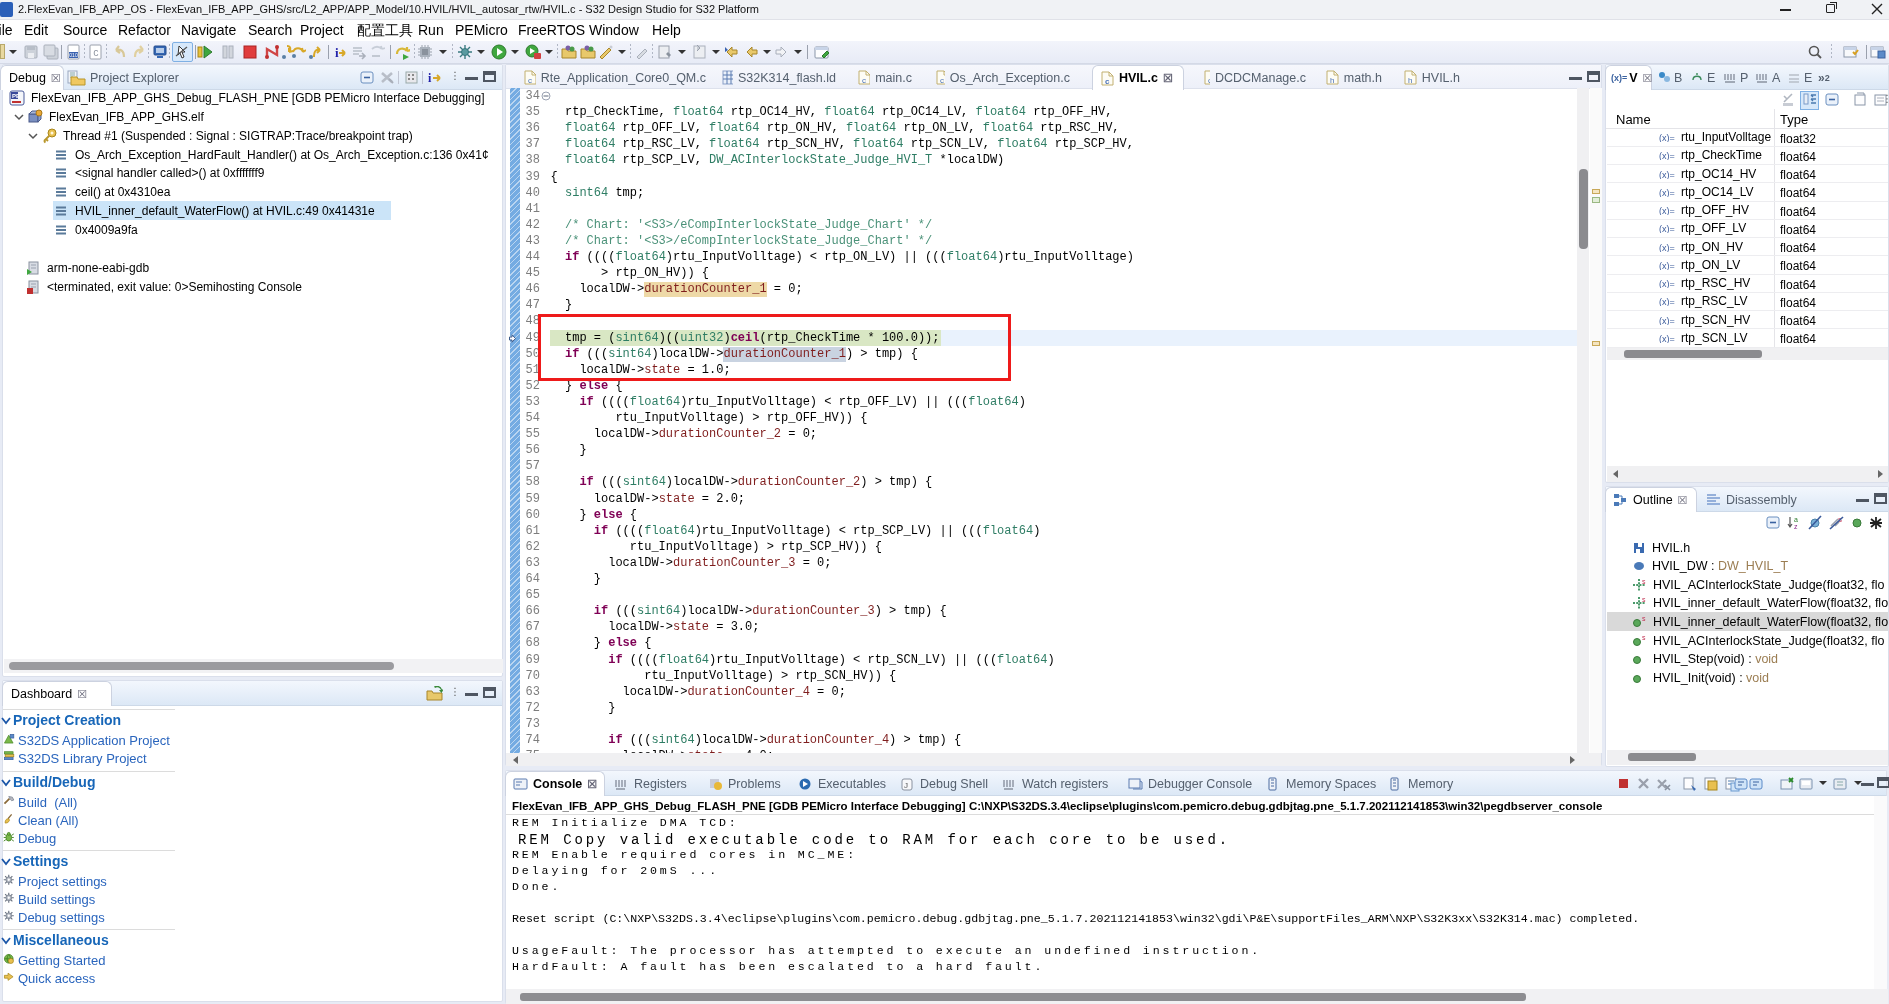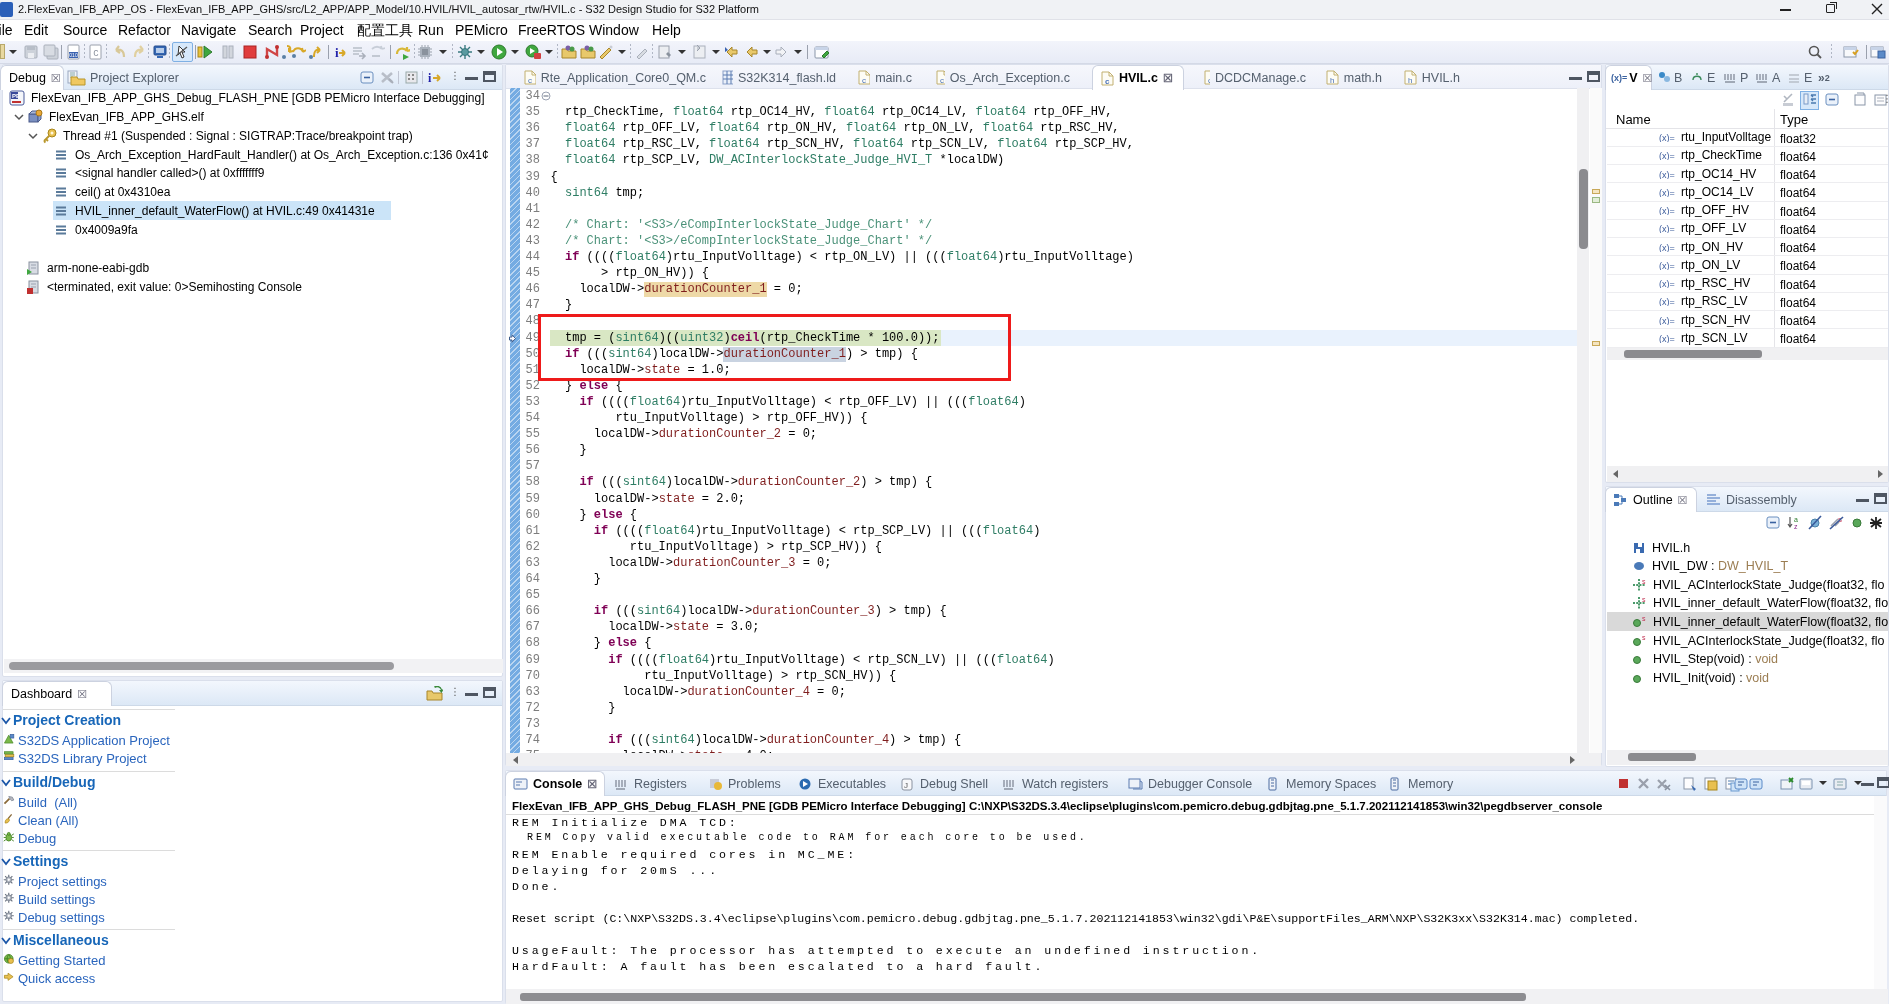--- a/index.html
+++ b/index.html
@@ -862,21 +862,21 @@
       <rect x="1" y="3" width="12" height="10" rx="1" fill="#e8ecf2" stroke="#7a92b0"></rect>
       <path d="M4 6 h6 M4 9 h6" stroke="#8aa"></path>
     </svg>
 <div class="dd" style="left:1348px;top:10px"></div>
 
 <div class="minmax mm1" style="left:1355px"></div>
 <div class="minmax mm2" style="left:1371px"></div>
 <div class="a" style="left:0;top:43px;width:1380px;height:1px;background:#dcdcdc"></div>
 <div class="a" style="left:6px;top:29px;font-size:11.5px;font-weight:bold;white-space:nowrap">FlexEvan_IFB_APP_GHS_Debug_FLASH_PNE [GDB PEMicro Interface Debugging] C:\NXP\S32DS.3.4\eclipse\plugins\com.pemicro.debug.gdbjtag.pne_5.1.7.202112141853\win32\pegdbserver_console</div>
 <div class="a mono" style="left:6px;top:45px;font-size:11.6px;letter-spacing:2.9px;white-space:pre">REM Initialize DMA TCD:</div>
-<div class="a mono" style="left:21px;top:61px;font-size:10px;letter-spacing:2.9px;white-space:pre">REM Copy valid executable code to RAM for each core to be used.</div>
+<div class="a mono" style="left:12px;top:61px;font-size:14px;letter-spacing:2.9px;white-space:pre">REM Copy valid executable code to RAM for each core to be used.</div>
 <div class="a mono" style="left:6px;top:77px;font-size:11.6px;letter-spacing:2.9px;white-space:pre">REM Enable required cores in MC_ME:</div>
 <div class="a mono" style="left:6px;top:93px;font-size:11.6px;letter-spacing:2.9px;white-space:pre">Delaying for 20mS ...</div>
 <div class="a mono" style="left:6px;top:109px;font-size:11.6px;letter-spacing:2.9px;white-space:pre">Done.</div>
 <div class="a mono" style="left:6px;top:141px;font-size:11.6px;white-space:pre">Reset script (C:\NXP\S32DS.3.4\eclipse\plugins\com.pemicro.debug.gdbjtag.pne_5.1.7.202112141853\win32\gdi\P&amp;E\supportFiles_ARM\NXP\S32K3xx\S32K314.mac) completed.</div>
 <div class="a mono" style="left:6px;top:173px;font-size:11.6px;letter-spacing:2.9px;white-space:pre">UsageFault: The processor has attempted to execute an undefined instruction.</div>
 <div class="a mono" style="left:6px;top:189px;font-size:11.6px;letter-spacing:2.9px;white-space:pre">HardFault: A fault has been escalated to a hard fault.</div>
 <div class="a" style="left:0;top:218px;width:1382px;height:16px;background:#f1f1f3"></div>
 <div class="a" style="left:14px;top:222px;width:1006px;height:8px;background:#8d8d91;border-radius:3px"></div>
 <div class="a" style="left:1368px;top:25px;width:13px;height:193px;background:#fafafb"></div>
 </div>

